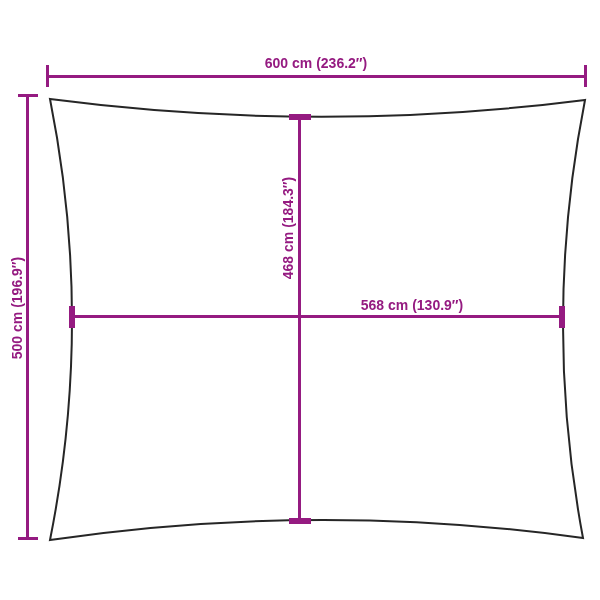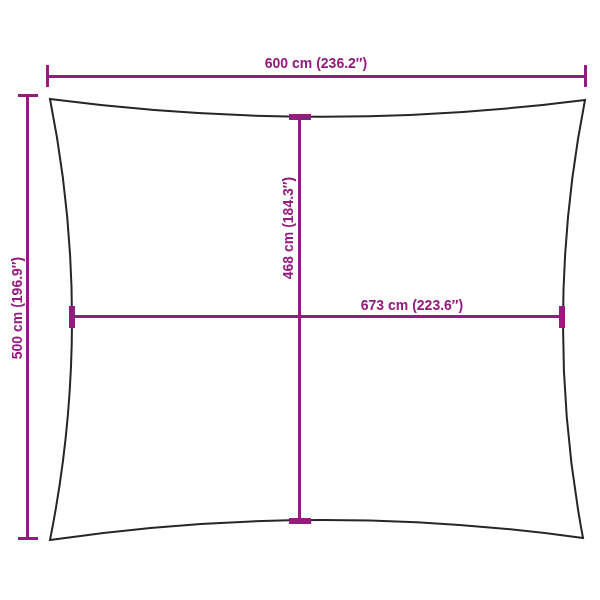--- a/index.html
+++ b/index.html
@@ -50,15 +50,15 @@
   <div class="dim-label rot" style="left:17px; top:308px;">500 cm (196.9″)</div>
 
   <div class="dim" style="left:298px; top:117px; width:3px; height:404px;"></div>
   <div class="dim" style="left:289px; top:114px; width:22px; height:6px;"></div>
   <div class="dim" style="left:289px; top:518px; width:22px; height:6px;"></div>
   <div class="dim-label rot" style="left:288px; top:228px;">468 cm (184.3″)</div>
 
   <div class="dim" style="left:72px; top:315px; width:490px; height:3px;"></div>
   <div class="dim" style="left:69px; top:306px; width:6px; height:22px;"></div>
   <div class="dim" style="left:559px; top:306px; width:6px; height:22px;"></div>
-  <div class="dim-label" style="left:412px; top:305px;">673 cm (223.6″)</div>
+  <div class="dim-label" style="left:412px; top:305px;">568 cm (130.9″)</div>
 
 </div>
 
 </body></html>

